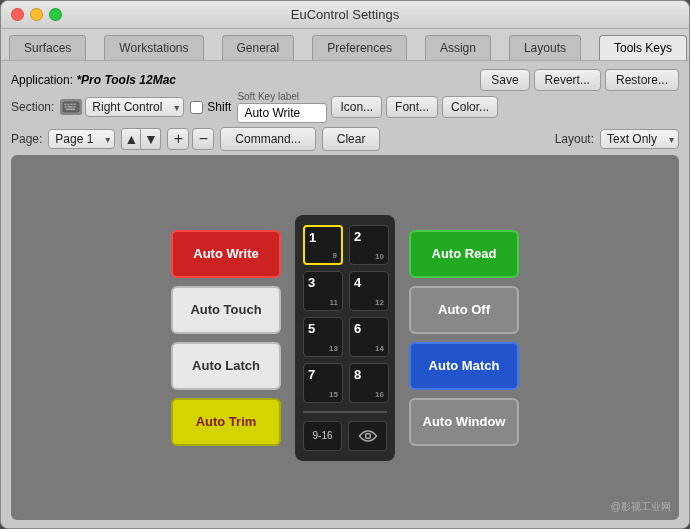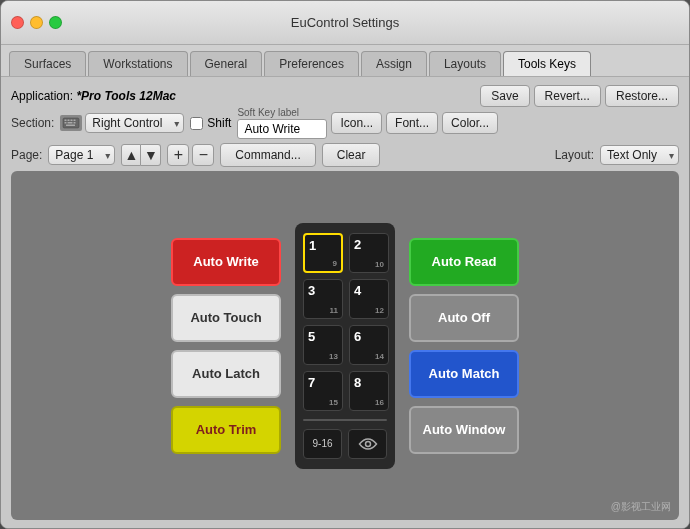--- a/index.html
+++ b/index.html
@@ -21,21 +21,21 @@
       border-radius: 8px;
       border: 1px solid #888;
       overflow: hidden;
       display: flex;
       flex-direction: column;
       box-shadow: 0 4px 20px rgba(0,0,0,0.5);
     }
 
     .titlebar {
       background: linear-gradient(to bottom, #e8e8e8, #d0d0d0);
-      height: 44px;
+      height: 28px;
       display: flex;
       align-items: center;
       padding: 0 10px;
       border-bottom: 1px solid #aaa;
       position: relative;
     }
     .traffic-lights {
       display: flex;
       gap: 6px;
     }
@@ -56,21 +56,21 @@
       font-weight: 500;
       color: #333;
     }
 
     
     .tabs-bar {
       background: #d0d0d0;
       display: flex;
       align-items: flex-end;
       padding: 6px 8px 0;
-      gap: 2px;
+      gap: 18px;
       border-bottom: 1px solid #aaa;
     }
     .tab {
       padding: 5px 14px;
       background: #c0c0c0;
       border: 1px solid #999;
       border-bottom: none;
       border-radius: 4px 4px 0 0;
       font-size: 12px;
       color: #333;

